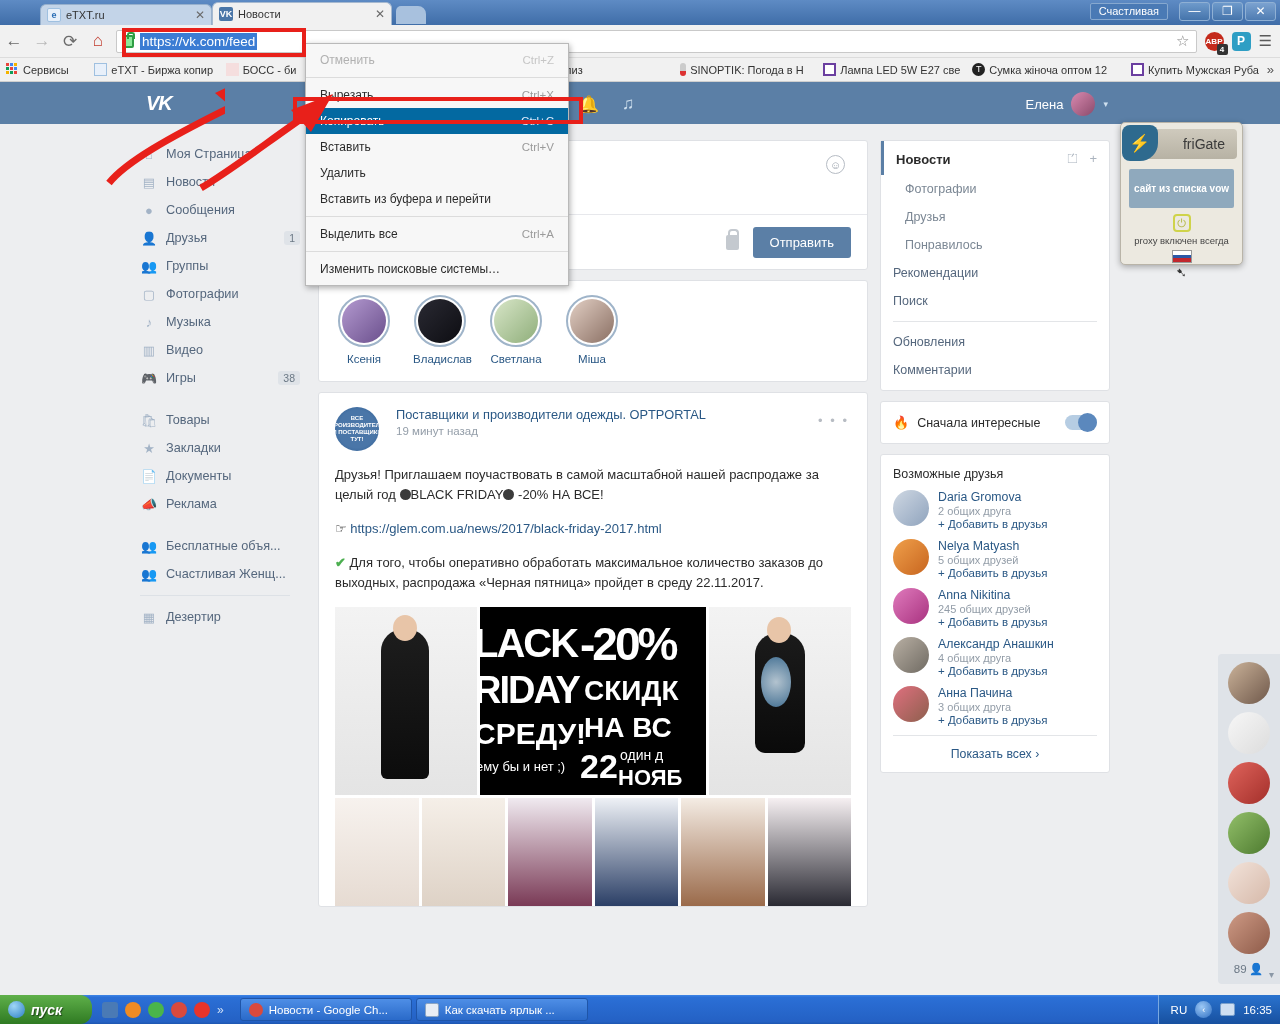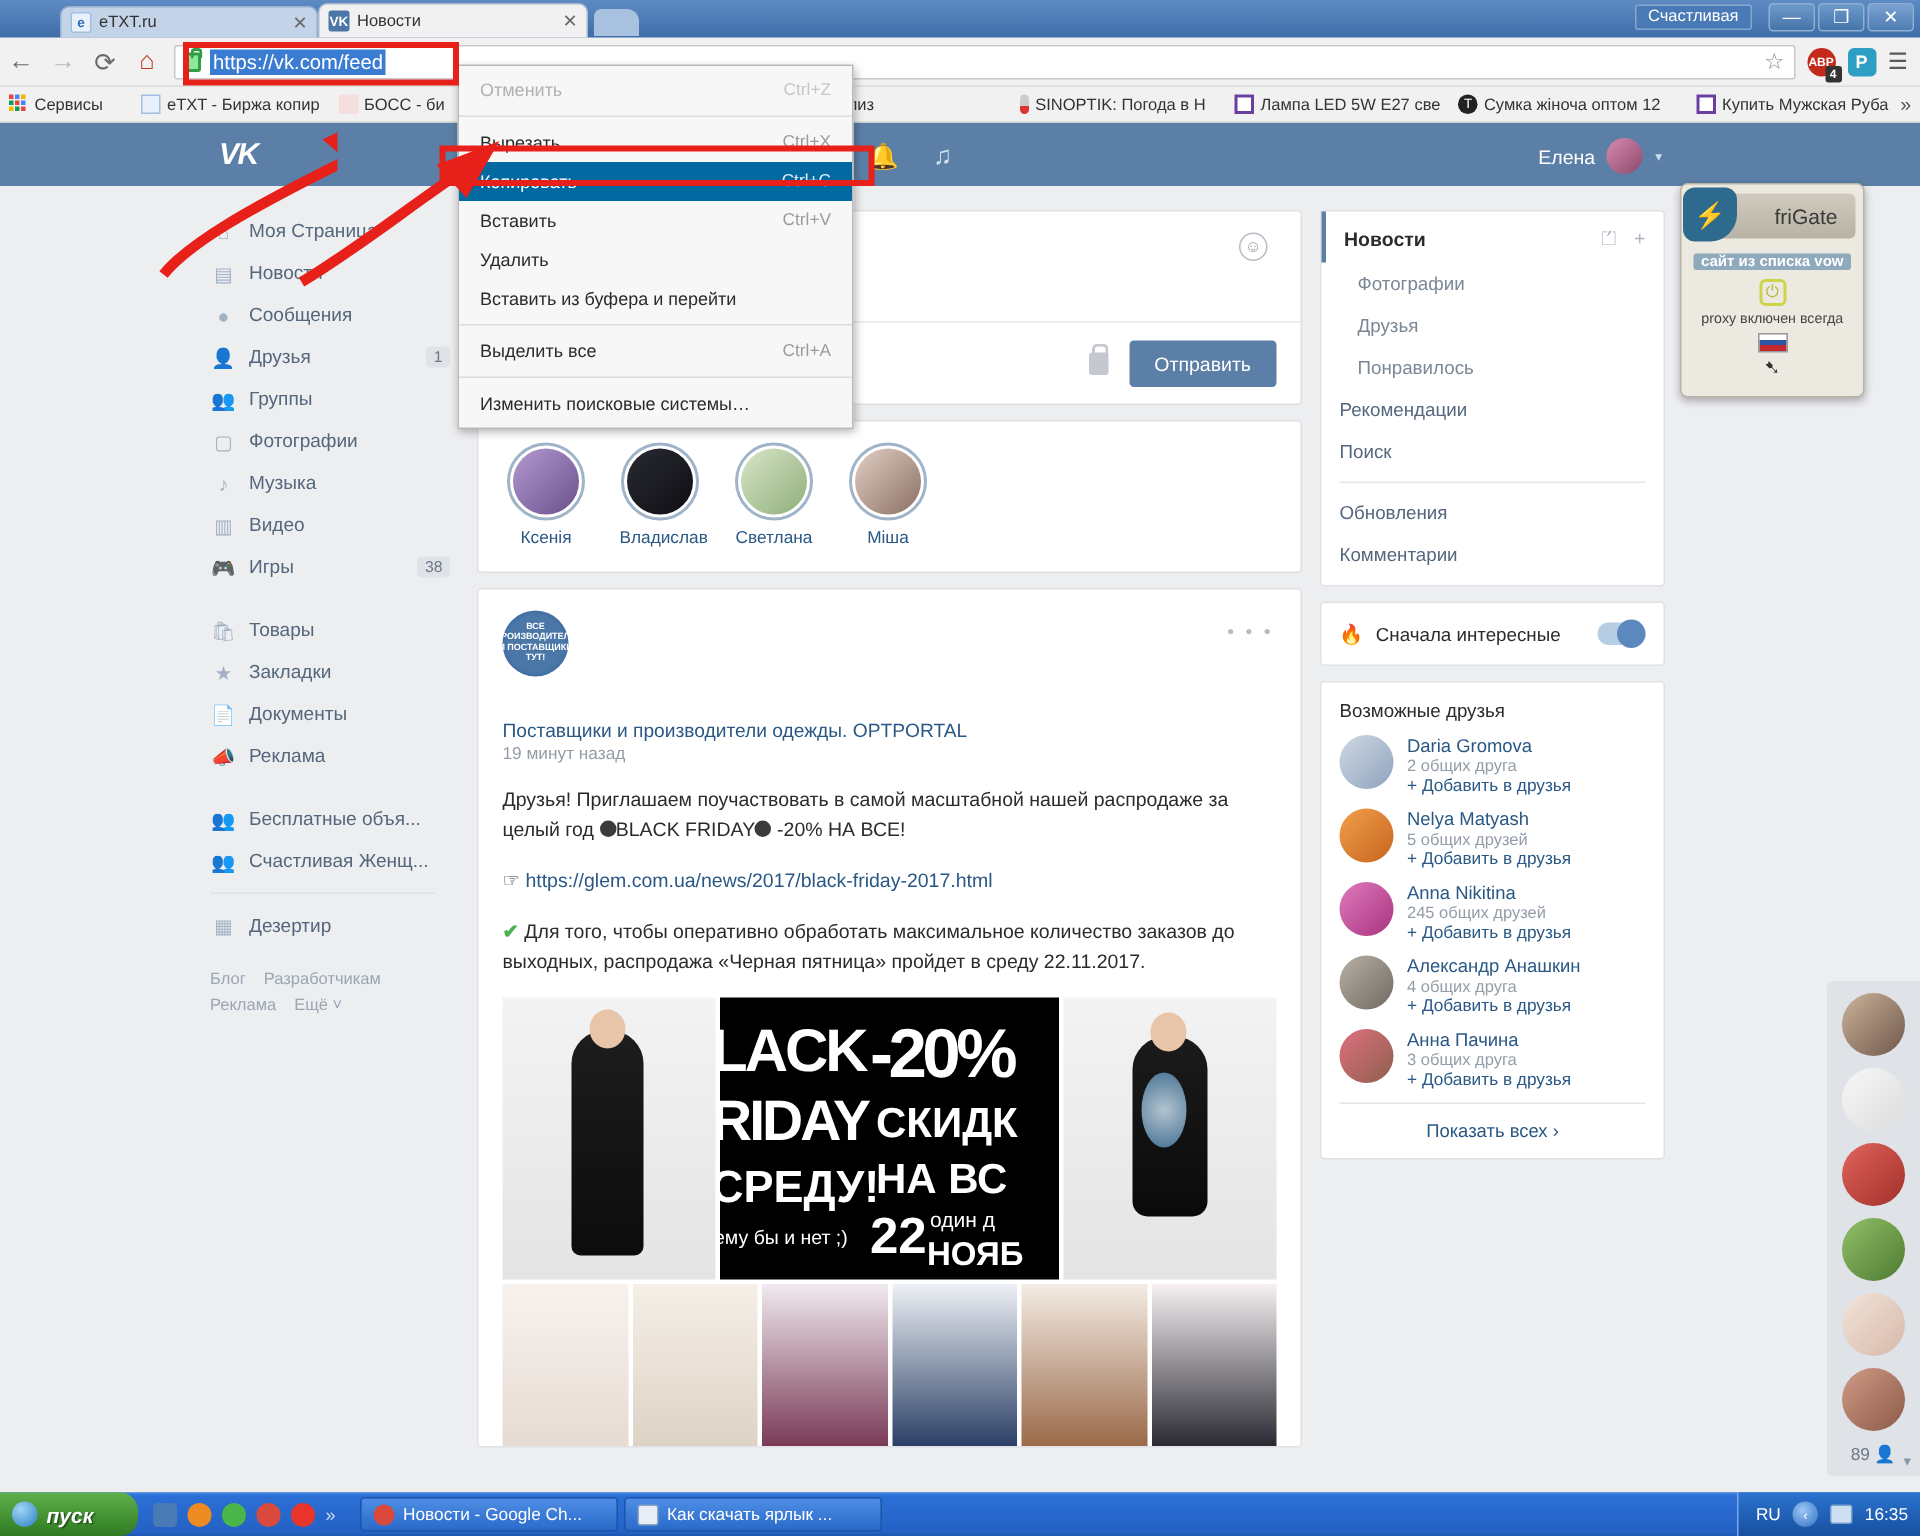--- a/index.html
+++ b/index.html
@@ -181,21 +181,21 @@
   .storyrow { display: flex; gap: 22px; }
   .story { text-align: center; width: 54px; }
   .story .ring {
     width: 52px; height: 52px; border-radius: 50%; border: 2px solid #9fb4c9;
     padding: 2px; margin: 0 auto 6px auto;
   }
   .story .pic { width: 100%; height: 100%; border-radius: 50%; }
   .story .sname { font-size: 11.5px; color: #2a5885; white-space: nowrap; }
 
   .post { padding: 14px 16px 0 16px; position: relative; }
-  .post .phead { display: flex; gap: 28px; flex-direction: column; }
+  .post .phead { display: flex; gap: 17px; }
   .post .pav {
     width: 44px; height: 44px; border-radius: 50%; flex: 0 0 44px;
     background: radial-gradient(circle,#4a76a8 60%, #2b5a90);
     color: #fff; font-size: 6px; text-align: center; line-height: 1.15;
     display: flex; align-items: center; justify-content: center; font-weight: bold;
     padding: 3px; overflow: hidden;
   }
   .post .pname { font-size: 12.8px; color: #2a5885; }
   .post .ptime { font-size: 11.5px; color: #939da8; margin-top: 3px; }
   .post .pdots { position: absolute; right: 18px; top: 20px; color: #b7bcc3; letter-spacing: 2px; font-size: 13px; }
@@ -266,21 +266,21 @@
     border-radius: 4px; display: flex; align-items: center; justify-content: flex-end;
     padding-right: 12px; font-size: 14px; color: #3a3a3a; position: relative;
   }
   .frigate .fgicon {
     position: absolute; left: -4px; top: -4px; width: 36px; height: 36px;
     background: #2e6a8e; border-radius: 8px 8px 18px 8px;
     color: #fff; font-size: 17px; display:flex; align-items:center; justify-content:center;
   }
   .frigate .fgpill {
     margin: 10px 8px 0 8px; background: #8fa9bd; color: #fff;
-    font-size: 10px; font-weight: bold; padding: 0 0; border-radius: 2px;
+    font-size: 10px; font-weight: bold; padding: 14px 0; border-radius: 2px;
   }
   .frigate .fgpower {
     margin: 6px auto 0 auto; width: 18px; height: 18px; border: 2px solid #cfd34a;
     border-radius: 4px; color: #b3b73f; font-size: 11px; line-height: 14px;
   }
   .frigate .fgtxt { font-size: 9.5px; color: #444; margin-top: 3px; }
   .frigate .fgflag { width: 20px; height: 13px; margin: 4px auto 0 auto;
     background: linear-gradient(#fff 33%, #2b57a6 33% 66%, #c1272d 66%); border: 1px solid #999; }
   .frigate .fgarrow { margin-top: 2px; font-size: 13px; color: #333; }
 
@@ -522,26 +522,20 @@
         <span>Счастливая Женщ...</span>
       </div>
 
       <div class="nav-divider"></div>
 
       <div class="nav-item">
         <span class="nicon">▦</span>
         <span>Дезертир</span>
       </div>
 
-      <div class="navfoot">
-        <span>Блог</span>
-        <span>Разработчикам</span><br>
-        <span>Реклама</span>
-        <span>Ещё ˅</span>
-      </div>
     </div>
 
     <div class="center">
       <div class="card composer">
         <div class="smiley">☺</div>
         <div class="row2">
           <span class="padlock"></span>
           <button class="btn-send">Отправить</button>
         </div>
       </div>

